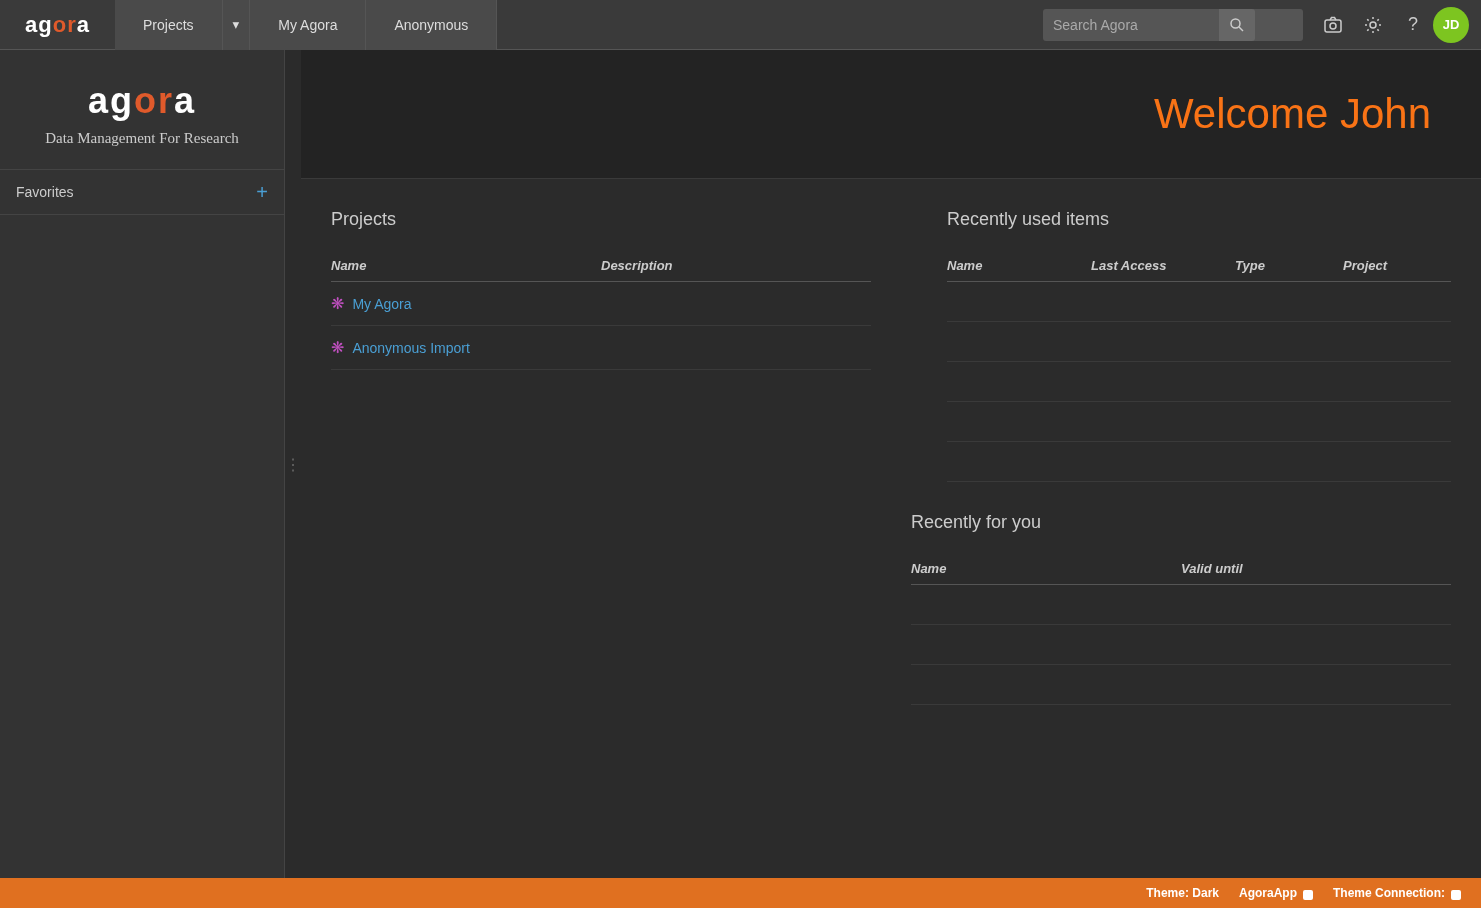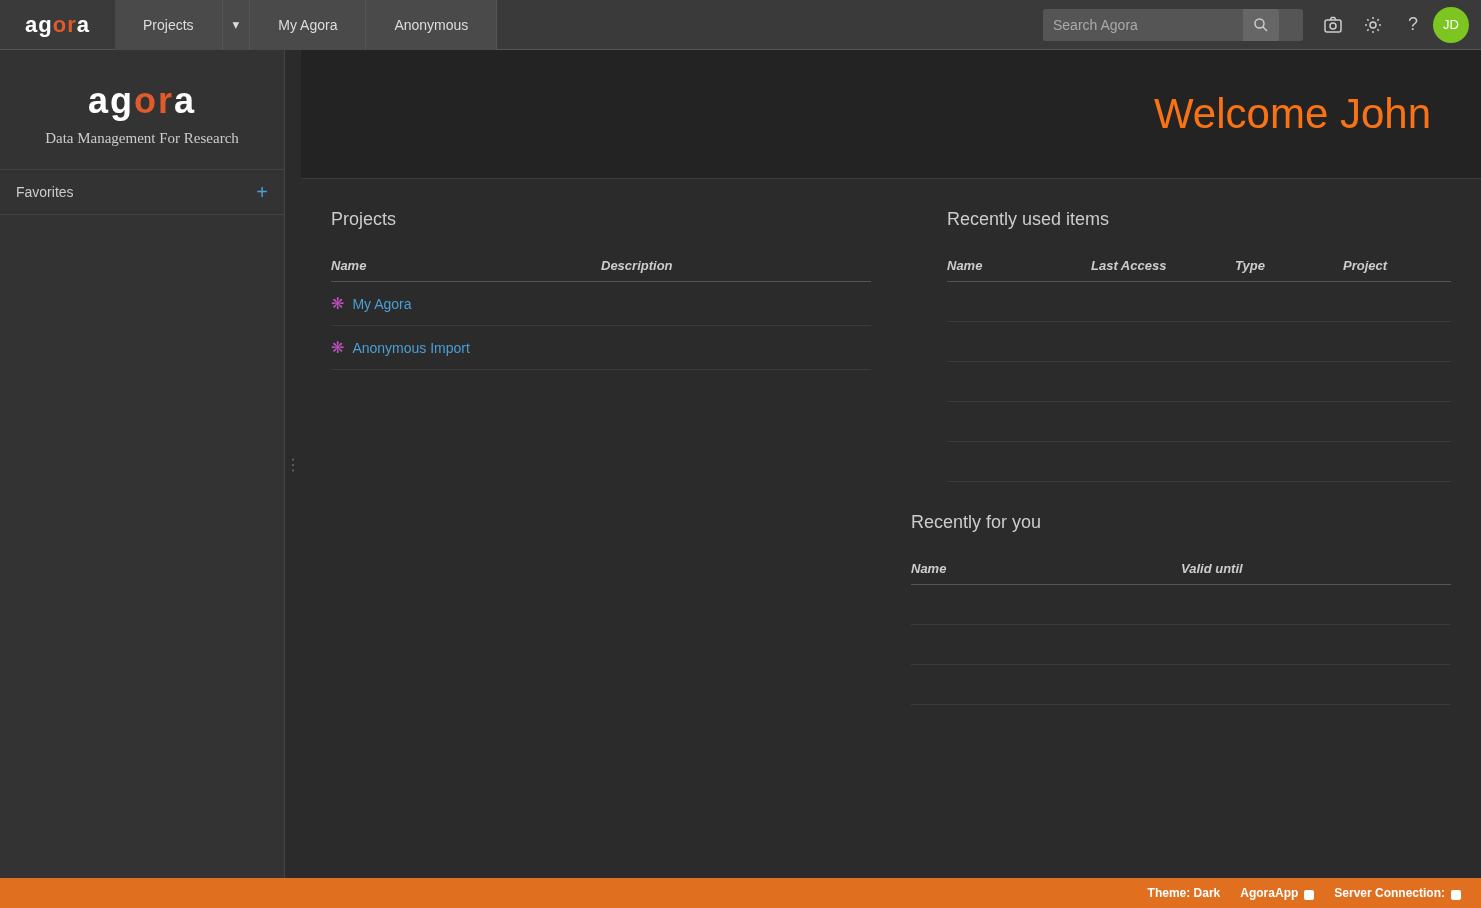--- a/index.html
+++ b/index.html
@@ -35,40 +35,40 @@
     .nav-spacer { flex: 1; }
 
     .search-wrapper {
       display: flex; align-items: center;
       background: #555; border-radius: 3px;
       margin-right: 10px; height: 32px;
       width: 260px;
     }
     .search-wrapper input {
       background: transparent; border: none; outline: none;
-      color: #ccc; font-size: 14px; padding: 0 10px; width: 200px;
+      color: #ccc; font-size: 14px; padding: 0 10px; width: 176px;
     }
     .search-wrapper input::placeholder { color: #aaa; }
     .search-icon-btn {
       background: #666; border: none; cursor: pointer;
       width: 36px; height: 32px; display: flex; align-items: center; justify-content: center;
       border-radius: 0 3px 3px 0;
     }
 
     .nav-icon-btn {
       background: transparent; border: none; color: #ccc;
       width: 40px; height: 50px; cursor: pointer; font-size: 18px;
       display: flex; align-items: center; justify-content: center;
     }
 
     .user-avatar {
       width: 36px; height: 36px; border-radius: 50%;
       background: #7dc520; color: #fff;
       display: flex; align-items: center; justify-content: center;
-      font-size: 13px; font-weight: normal;
+      font-size: 13px; font-weight: bold;
       margin-right: 12px; cursor: pointer;
     }
 
     
     .app-layout {
       display: flex; height: calc(908px - 50px - 30px);
     }
 
     
     .sidebar {
@@ -333,16 +333,16 @@
 
 <div class="bottom-bar">
   <div class="bottom-bar-item">
     <span class="bottom-bar-text">Theme: Dark</span>
   </div>
   <div class="bottom-bar-item">
     <span class="bottom-bar-text">AgoraApp</span>
     <div class="bottom-indicator"></div>
   </div>
   <div class="bottom-bar-item">
-    <span class="bottom-bar-text">Server Connection:</span>
+    <span class="bottom-bar-text">Theme Connection:</span>
     <div class="bottom-indicator"></div>
   </div>
 </div>
 
 </body></html>

